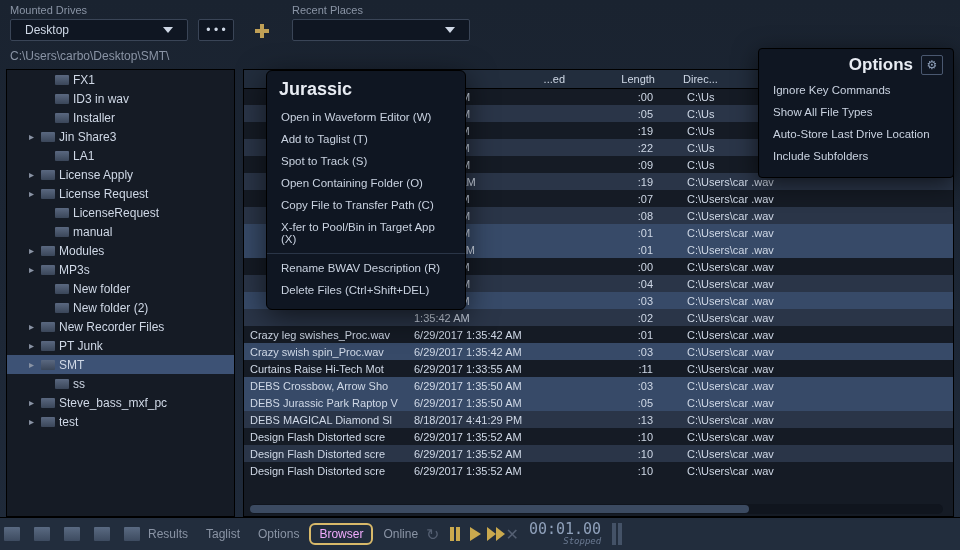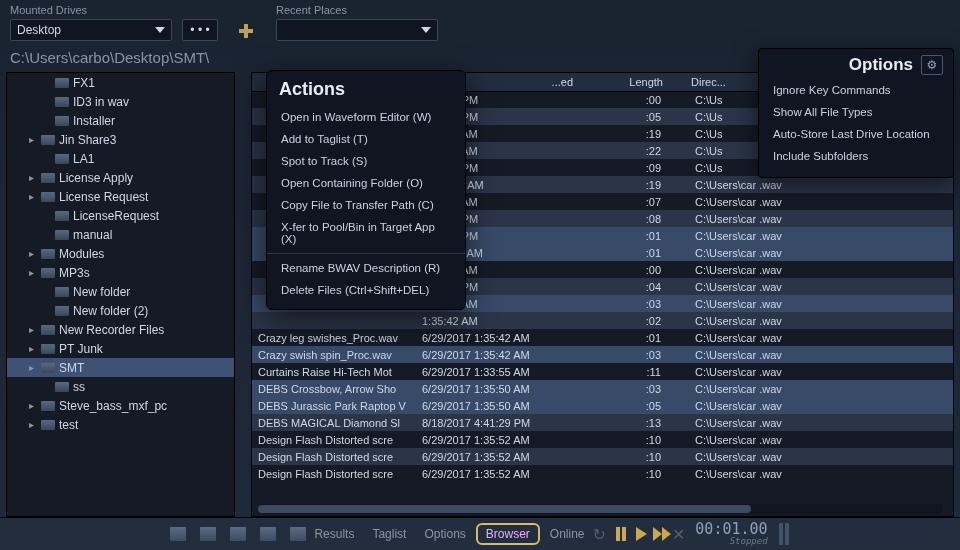--- a/index.html
+++ b/index.html
@@ -18,33 +18,33 @@
   html,body{margin:0;padding:0;background:var(--bg);color:var(--text);
     font-family:Verdana,Geneva,sans-serif;font-size:12px;width:960px;height:550px;overflow:hidden}
   .root{display:flex;flex-direction:column;width:960px;height:550px;box-sizing:border-box;
     background:linear-gradient(#1a2330,#1f2a3a);}
   
   .topbar{display:flex;gap:18px;padding:4px 10px 6px 10px;align-items:flex-end}
   .top-col{display:flex;flex-direction:column;gap:3px}
   .top-label{font-size:11px;color:var(--text-dim)}
   .dropdown{background:#0f1622;border:1px solid #3a4557;border-radius:2px;
     height:20px;display:flex;align-items:center;justify-content:space-between;
-    padding:0 6px;min-width:148px;cursor:pointer;color:var(--text)}
+    padding:0 14px;min-width:148px;cursor:pointer;color:var(--text)}
   .dropdown .tri{width:0;height:0;border-left:5px solid transparent;border-right:5px solid transparent;
     border-top:6px solid var(--text)}
   .dots-btn{background:#0f1622;border:1px solid #3a4557;border-radius:2px;height:20px;
     width:34px;display:flex;align-items:center;justify-content:center;color:var(--text);cursor:pointer}
   .plus-icon{width:16px;height:16px;position:relative;margin:0 4px 2px 2px}
   .plus-icon::before,.plus-icon::after{content:"";position:absolute;background:#c0a056}
   .plus-icon::before{left:6px;top:1px;width:4px;height:14px}
   .plus-icon::after{top:6px;left:1px;width:14px;height:4px}
   
-  .path-row{padding:2px 10px 6px 10px;color:var(--text-dim);font-size:15px}
-  
-  .main{flex:1;display:flex;gap:16px;padding:0 6px 0 6px;min-height:0}
+  .path-row{padding:2px 10px 6px 10px;color:var(--text-dim);font-size:12px}
+  
+  .main{flex:1;display:flex;gap:8px;padding:0 6px 0 6px;min-height:0}
   .folder-pane{width:227px;background:var(--panel-dark);border:1px solid #000;
     display:flex;flex-direction:column;overflow:hidden}
   .folder-scroll{flex:1;overflow:hidden}
   .tree-item{display:flex;align-items:center;height:19px;padding-left:6px;gap:4px;
     white-space:nowrap;color:var(--text);cursor:pointer}
   .tree-item.sel{background:#3d5275}
   .tree-item .expander{width:8px;display:inline-block;color:#8a94a5;font-size:10px}
   .tree-item .fld{width:14px;height:10px;background:linear-gradient(#5a6880,#3a4659);
     border-radius:1px;display:inline-block}
   .indent1{padding-left:22px}
@@ -84,21 +84,21 @@
     border:1px solid #000;border-radius:4px;box-shadow:0 6px 24px rgba(0,0,0,.6);
     padding:6px 0 10px 0;z-index:40}
   .opt-popup .hdr{display:flex;align-items:center;justify-content:flex-end;gap:8px;
     padding:0 10px 4px 10px}
   .opt-popup h3{margin:0;font-size:17px;font-weight:bold;color:#e8ecf3}
   .opt-popup .oi{padding:5px 14px;font-size:11.5px;color:#c9d2e0;cursor:pointer}
   .gear-box{width:20px;height:18px;border:1px solid #4a5870;border-radius:2px;
     display:flex;align-items:center;justify-content:center;color:#8fa0ba;font-size:12px}
   
   .bottom{height:32px;display:flex;align-items:center;padding:0 4px;
-    justify-content:center;background:#222d3d;border-top:1px solid #000}
+    justify-content:flex-start;background:#222d3d;border-top:1px solid #000}
   .bt-left{display:flex;gap:14px;align-items:center;color:var(--icon)}
   .bt-left span{display:inline-block;width:16px;height:14px;cursor:pointer}
   .tab-bar{display:flex;gap:2px;align-items:center;font-size:12px;color:var(--text-dim)}
   .tab{padding:2px 8px;cursor:pointer}
   .tab.active{border:2px solid var(--gold);border-radius:6px;color:#f0abfc}
   .bt-right{display:flex;gap:10px;align-items:center;color:#6b7a92}
   .tc{font-family:monospace;font-size:15px;color:#8fa0ba;text-align:right;line-height:1}
   .tc small{display:block;font-size:9px;color:#6b7a92;font-style:italic}
   .tri-ctrl{width:0;height:0;border-top:7px solid transparent;border-bottom:7px solid transparent}
   .play{border-left:11px solid #caa94e}
@@ -421,21 +421,21 @@
         <small>Stopped</small>
       </div>
       <div style="display:flex">
         <span class="vbar"></span>
         <span class="vbar"></span>
       </div>
     </div>
   </div>
 
   <div class="popup">
-    <h3>Actions</h3>
+    <h3>Jurassic</h3>
     <div id="act1">
         <div class="mi">Open in Waveform Editor (W)</div>
         <div class="mi">Add to Taglist (T)</div>
         <div class="mi">Spot to Track (S)</div>
         <div class="mi">Open Containing Folder (O)</div>
         <div class="mi">Copy File to Transfer Path (C)</div>
         <div class="mi">X-fer to Pool/Bin in Target App (X)</div>
       </div>
     <div class="sep"></div>
     <div id="act2">

